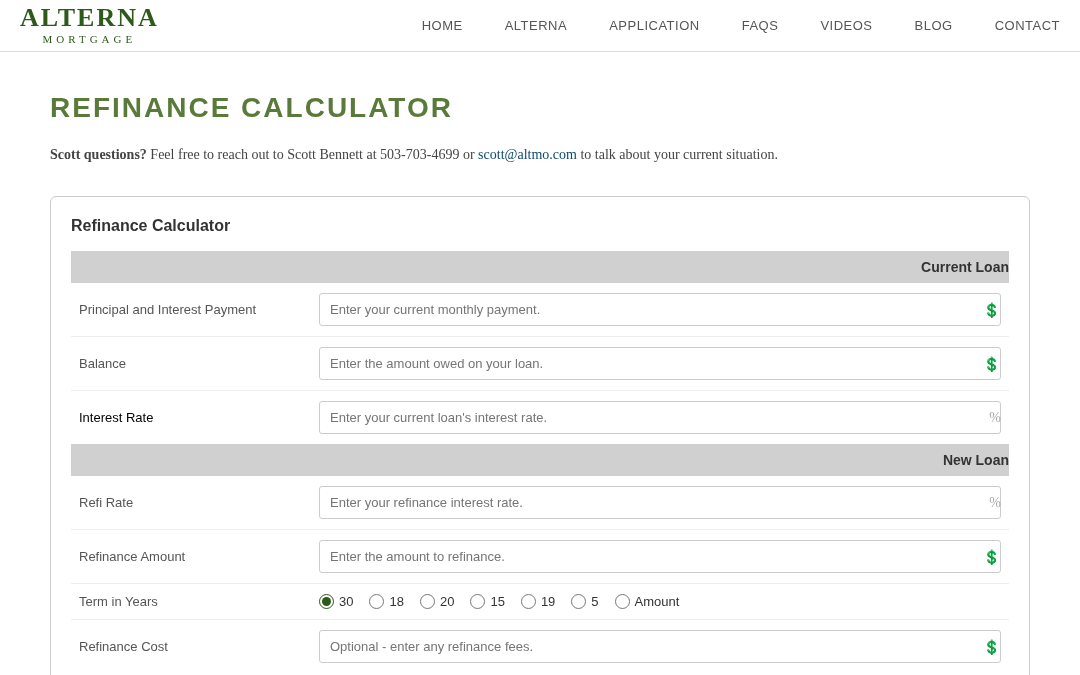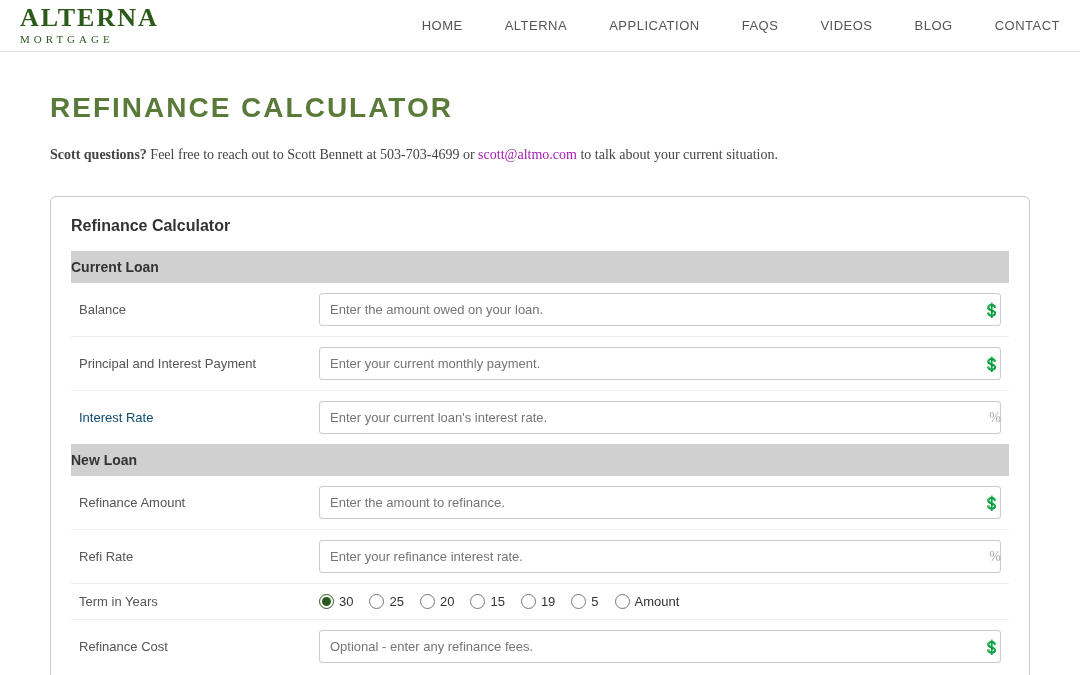--- a/index.html
+++ b/index.html
@@ -25,20 +25,21 @@
       letter-spacing: 2px;
       font-family: Georgia, serif;
       line-height: 1;
     }
     .logo-sub {
       font-size: 11px;
       color: #2d5a1b;
       letter-spacing: 4px;
       display: block;
       margin-top: 2px;
+      text-align: center;
     }
     .nav-links {
       display: flex;
       gap: 42px;
       list-style: none;
     }
     .nav-links a {
       text-decoration: none;
       color: #555;
       font-size: 13px;
@@ -58,42 +59,42 @@
       margin-bottom: 20px;
       font-family: Arial, sans-serif;
     }
     .intro-text {
       font-size: 14px;
       color: #444;
       margin-bottom: 30px;
       line-height: 1.6;
     }
     .intro-text strong { font-weight: bold; }
-    .intro-text a { color: #a21caf; text-decoration: none; }
+    .intro-text a { color: #0c4a6e; text-decoration: none; }
 
     
     .calc-card {
       border: 1px solid #ccc;
       border-radius: 6px;
       padding: 20px;
       background: #fff;
       max-width: 1000px;
     }
     .calc-card-title {
       font-size: 16px;
       font-weight: bold;
       color: #333;
       margin-bottom: 16px;
       font-family: Arial, sans-serif;
     }
 
     
     .section-header {
       background: #d0d0d0;
-      text-align: left;
+      text-align: right;
       padding: 8px 0;
       font-weight: bold;
       font-size: 14px;
       color: #333;
       margin-bottom: 0;
       font-family: Arial, sans-serif;
     }
 
     
     .form-table {
@@ -107,21 +108,21 @@
     }
     .form-table tr:last-child td {
       border-bottom: none;
     }
     .field-label {
       width: 240px;
       color: #555;
       font-size: 13px;
       font-family: Arial, sans-serif;
     }
-    .field-label.orange { color: #0c4a6e; }
+    .field-label.orange { color: #000000; }
     .field-input-cell {
       position: relative;
     }
     .field-input {
       width: 100%;
       padding: 8px 32px 8px 10px;
       border: 1px solid #ccc;
       border-radius: 3px;
       font-size: 13px;
       color: #999;
@@ -196,72 +197,72 @@
   </p>
 
   <div class="calc-card">
     <div class="calc-card-title">Refinance Calculator</div>
 
     <div class="section-header">Current Loan</div>
 
     <table class="form-table">
       <tbody>
           <tr>
+        <td class="field-label">Principal and Interest Payment</td>
+        <td class="field-input-cell">
+          <input type="text" class="field-input" placeholder="Enter your current monthly payment." style="">
+          <span class="input-icon">💲</span>
+        </td>
+      </tr>
+      <tr>
         <td class="field-label">Balance</td>
         <td class="field-input-cell">
           <input type="text" class="field-input" placeholder="Enter the amount owed on your loan." style="">
-          <span class="input-icon">💲</span>
-        </td>
-      </tr>
-      <tr>
-        <td class="field-label">Principal and Interest Payment</td>
-        <td class="field-input-cell">
-          <input type="text" class="field-input" placeholder="Enter your current monthly payment." style="">
           <span class="input-icon">💲</span>
         </td>
       </tr>
       <tr>
         <td class="field-label orange">Interest Rate</td>
         <td class="field-input-cell">
           <input type="text" class="field-input" placeholder="Enter your current loan's interest rate." style="">
           <span class="input-icon">%</span>
         </td>
       </tr>
     </tbody>
       </table>
 
     <div class="section-header">New Loan</div>
 
     <table class="form-table">
       <tbody>
           <tr>
-        <td class="field-label">Refinance Amount</td>
-        <td class="field-input-cell">
-          <input type="text" class="field-input" placeholder="Enter the amount to refinance." style="">
-          <span class="input-icon">💲</span>
-        </td>
-      </tr>
-      <tr>
         <td class="field-label">Refi Rate</td>
         <td class="field-input-cell">
           <input type="text" class="field-input" placeholder="Enter your refinance interest rate." style="">
           <span class="input-icon">%</span>
+        </td>
+      </tr>
+      <tr>
+        <td class="field-label">Refinance Amount</td>
+        <td class="field-input-cell">
+          <input type="text" class="field-input" placeholder="Enter the amount to refinance." style="">
+          <span class="input-icon">💲</span>
         </td>
       </tr>
       <tr>
         <td class="field-label">Term in Years</td>
         <td>
           <div class="radio-group">
             <label class="radio-item">
               <input type="radio" name="term" value="30" checked="" style=""> 
                   <span>30</span>
             </label>
             <label class="radio-item">
               <input type="radio" name="term" value="25" style=""> 
-                  <span>25</span>
+                  <span>18</span>
             </label>
             <label class="radio-item">
               <input type="radio" name="term" value="20" style=""> 
                   <span>20</span>
             </label>
             <label class="radio-item">
               <input type="radio" name="term" value="15" style=""> 
                   <span>15</span>
             </label>
             <label class="radio-item">

